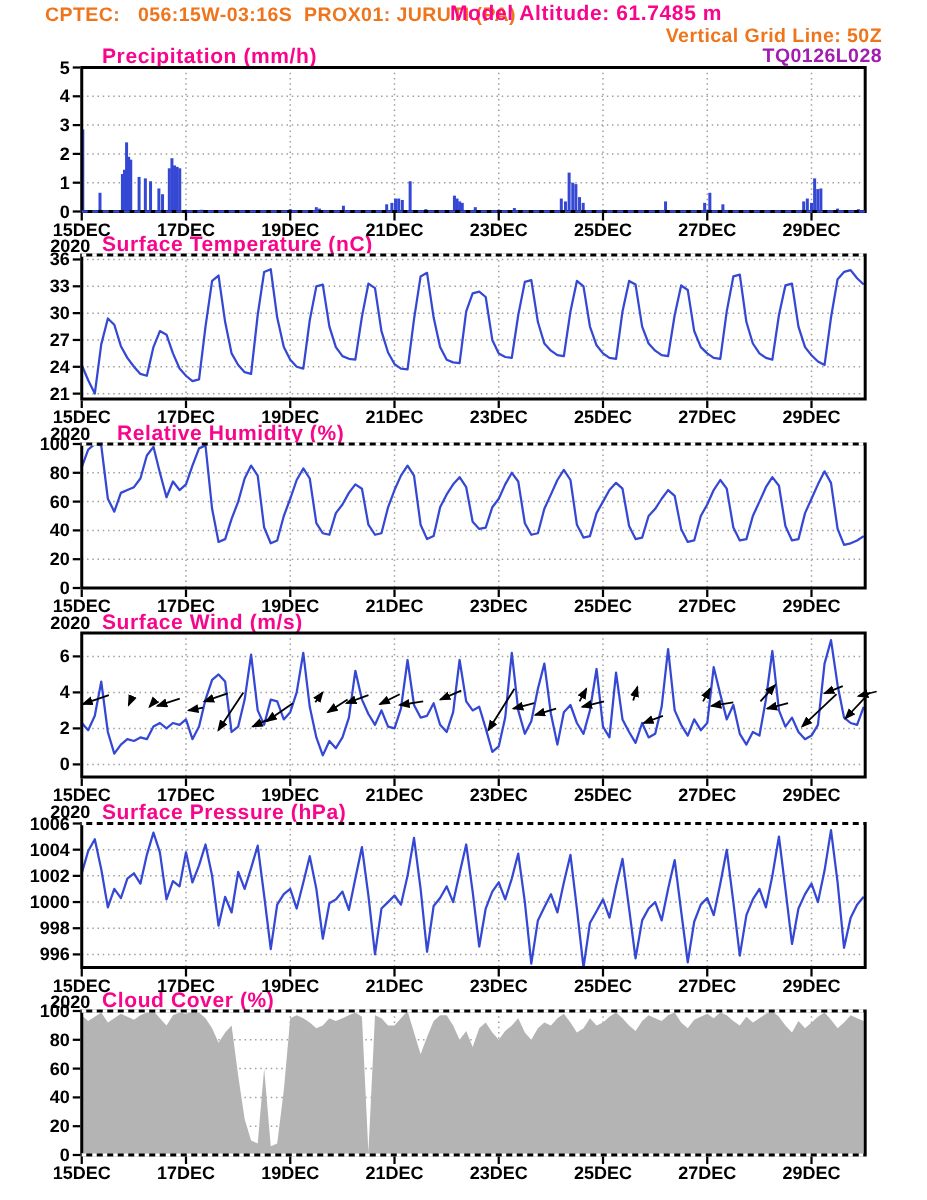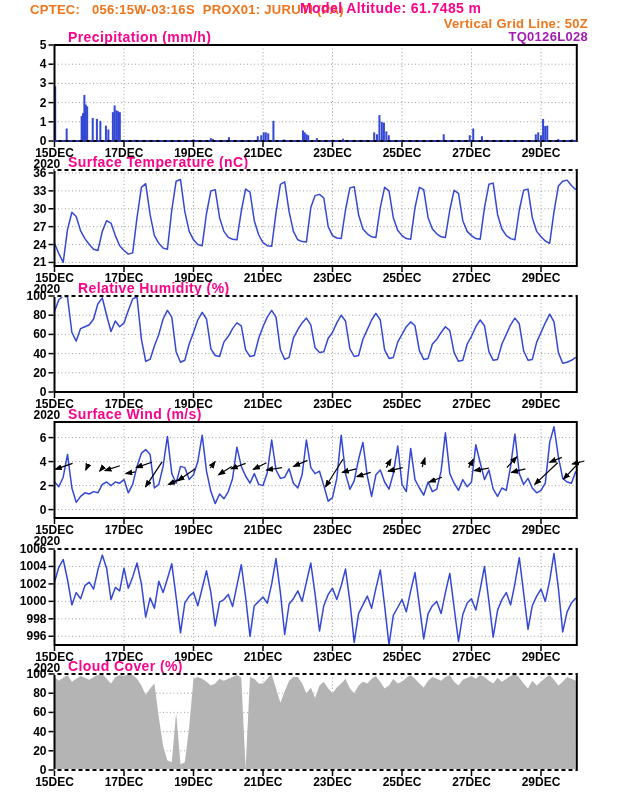--- a/index.html
+++ b/index.html
@@ -21,20 +21,21 @@
 
 <div class="page">
   <div class="hdr" id="h1" style="color: rgb(238, 117, 27);">CPTEC:   056:15W-03:16S  PROX01: JURUTI (PA)</div>
   <div class="hdr" id="h3" style="color: rgb(238, 117, 27);">Vertical Grid Line: 50Z</div>
   <div class="hdr" id="h4" style="color: #a21caf;">TQ0126L028</div>
 
   <div class="ptitle" id="t0" style="color: rgb(248, 5, 140);">Precipitation (mm/h)</div>
   <div class="ptitle" id="t1" style="color: rgb(248, 5, 140);">Surface Temperature (nC)</div>
   <div class="ptitle" id="t2" style="color: rgb(248, 5, 140); padding-left: 10px;">Relative Humidity (%)</div>
   <div class="ptitle" id="t3" style="color: rgb(248, 5, 140);">Surface Wind (m/s)</div>
+  <div class="ptitle" id="t4" style="color: rgb(248, 5, 140);">Surface Pressure (hPa)</div>
   <div class="ptitle sub" id="t4b" style="color: rgb(248, 5, 140);">Model Altitude: 61.7485 m</div>
   <div class="ptitle" id="t5" style="color: rgb(248, 5, 140);">Cloud Cover (%)</div>
 
   <svg id="plots" width="618" height="800">
     <defs>
       <marker id="ah" markerWidth="7" markerHeight="6" refX="5.5" refY="2.5" orient="auto">
         <path d="M0,0 L6.5,2.5 L0,5 Z" fill="#000"></path>
       </marker>
     </defs>
   <line x1="124" y1="45" x2="124" y2="141" stroke="#a0a0a0" stroke-width="1" stroke-dasharray="1 2.5"></line>

